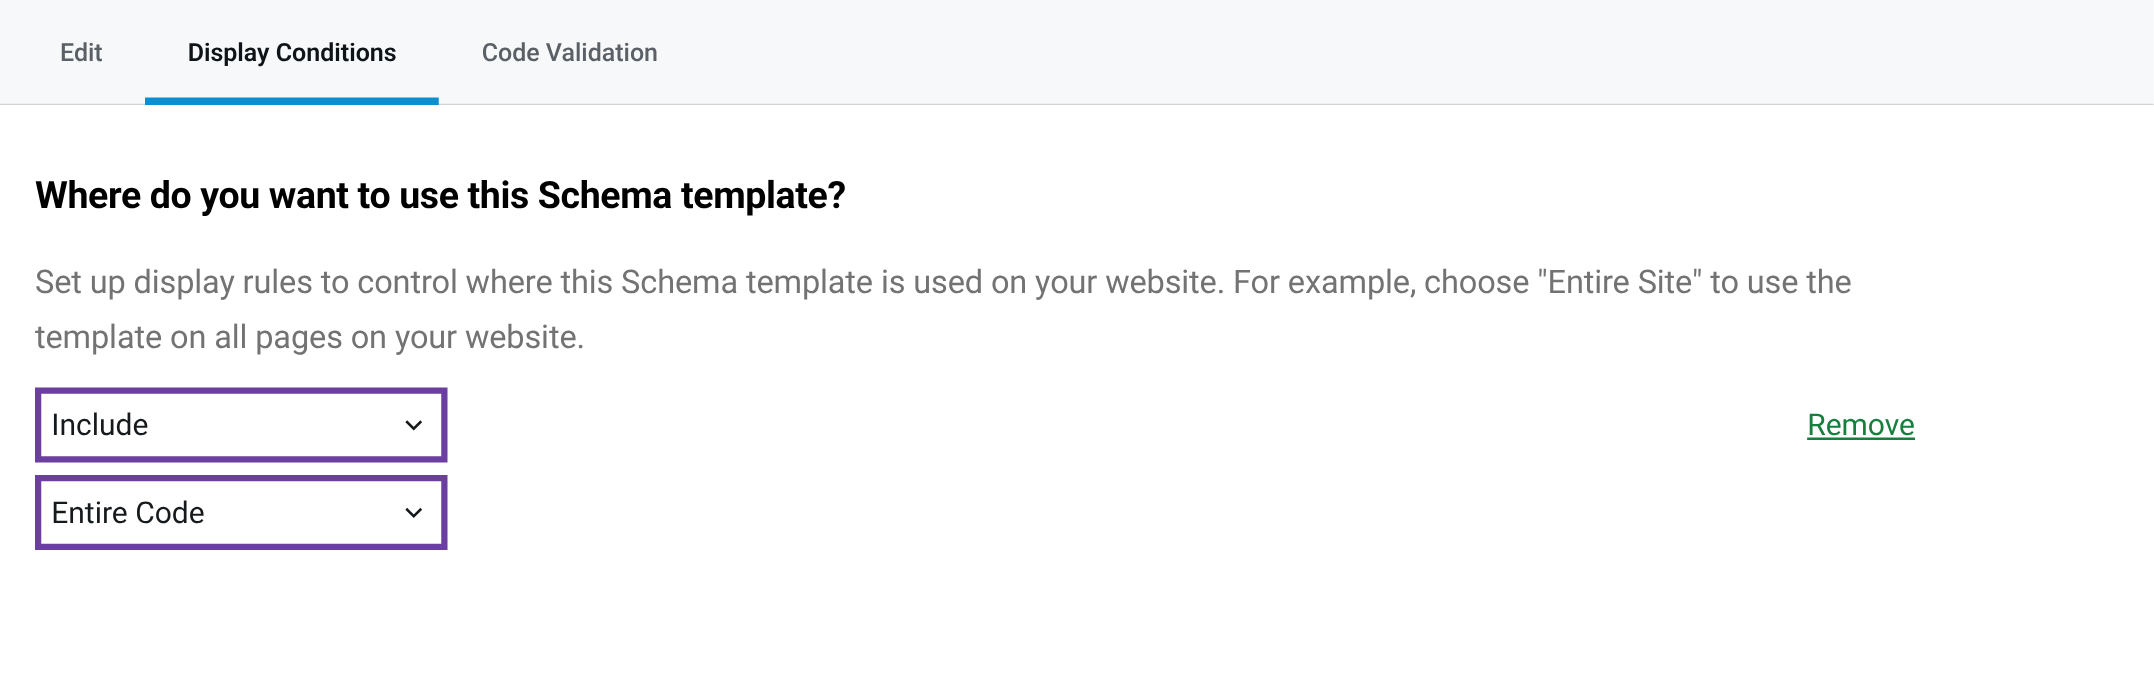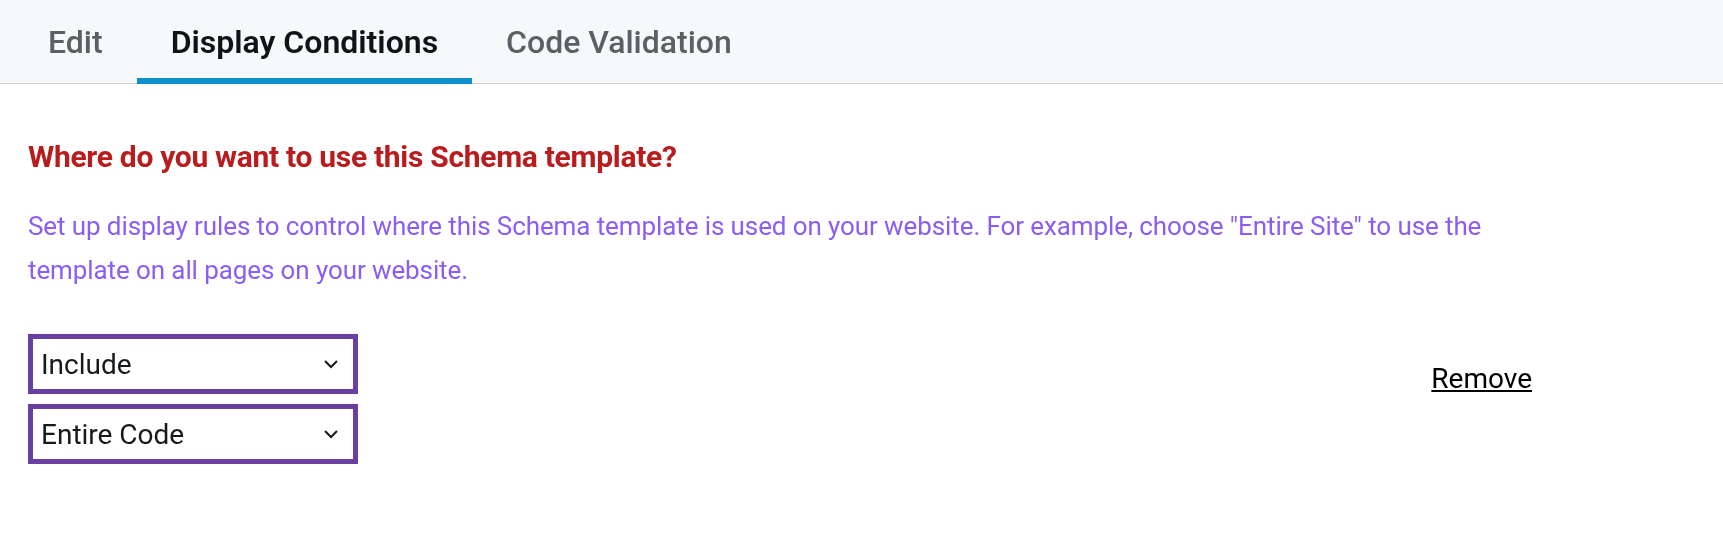--- a/index.html
+++ b/index.html
@@ -16,21 +16,21 @@
       border-bottom: 1px solid #d0d3d6;
       display: flex;
       padding-left: 30px;
       height: 84px;
       align-items: stretch;
     }
     .tab {
       display: flex;
       align-items: center;
       padding: 0 34px;
-      font-size: 32px;
+      font-size: 20px;
       color: #5a6066;
       cursor: pointer;
       position: relative;
       font-weight: 500;
     }
     .tab:first-child {
       padding-left: 18px;
     }
     .tab.active {
       color: #0f1419;
@@ -45,29 +45,29 @@
       height: 6px;
       background: #0d8ecf;
     }
     .content {
       padding: 55px 28px 40px 28px;
       max-width: 1560px;
     }
     .heading {
       font-size: 30px;
       font-weight: 700;
-      color: #b91c1c;
+      color: #000000;
       margin-bottom: 30px;
       letter-spacing: -0.3px;
     }
     .description {
       font-size: 26px;
-      color: #8b5cf6;
+      color: #737373;
       line-height: 1.7;
-      margin-bottom: 42px;
+      margin-bottom: 18px;
       letter-spacing: -0.1px;
     }
     .rule-row {
       display: flex;
       justify-content: space-between;
       align-items: flex-start;
     }
     .selects {
       display: flex;
       flex-direction: column;
@@ -78,40 +78,40 @@
       height: 60px;
       border: 5px solid #6b3fa0;
       background: #ffffff;
       display: flex;
       align-items: center;
       justify-content: space-between;
       padding: 0 14px 0 8px;
       cursor: pointer;
     }
     .select-value {
-      font-size: 28px;
+      font-size: 24px;
       color: #161a1d;
     }
     .chevron {
       width: 16px;
       height: 16px;
       display: flex;
       align-items: center;
       justify-content: center;
     }
     .chevron svg {
       width: 16px;
       height: 10px;
     }
     .remove-link {
-      color: #000000;
+      color: #15803d;
       text-decoration: underline;
-      font-size: 28px;
+      font-size: 24px;
       cursor: pointer;
-      margin-top: 28px;
+      margin-top: 16px;
     }
   </style>
 </head>
 <body>
 
 <div class="tab-bar">
   <div class="tab">
     <span>Edit</span>
   </div>
   <div class="tab active">

